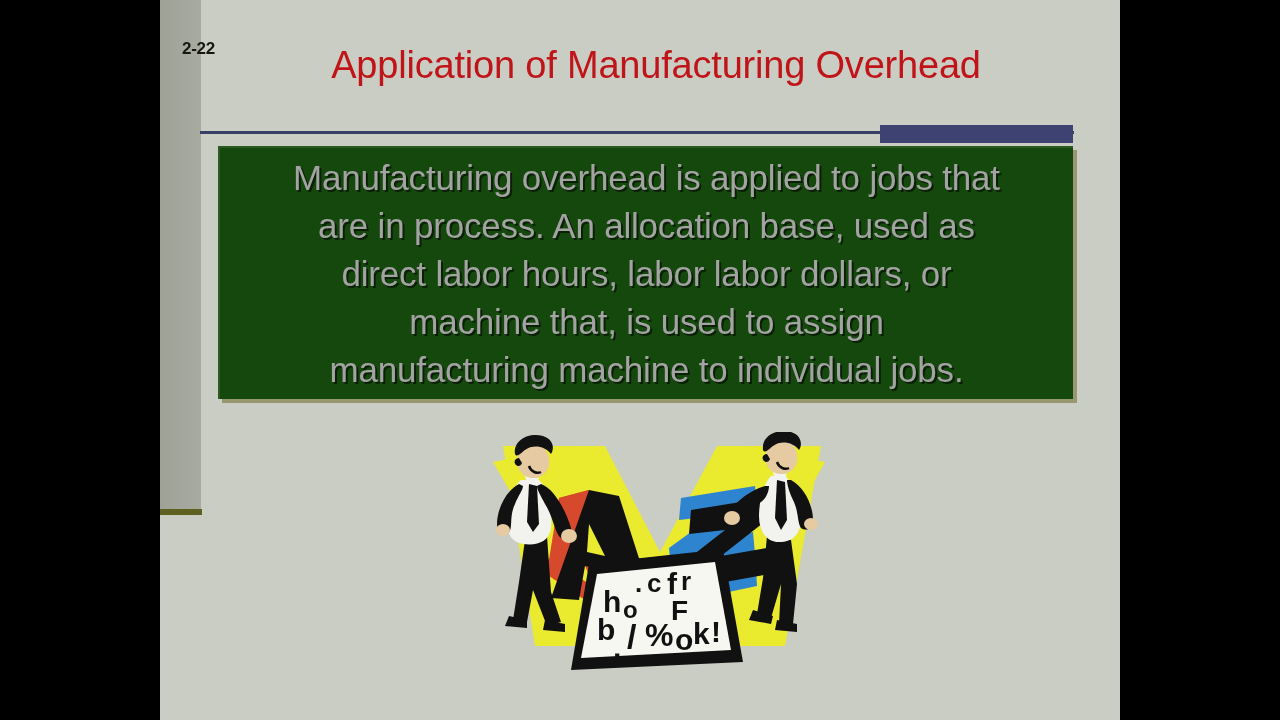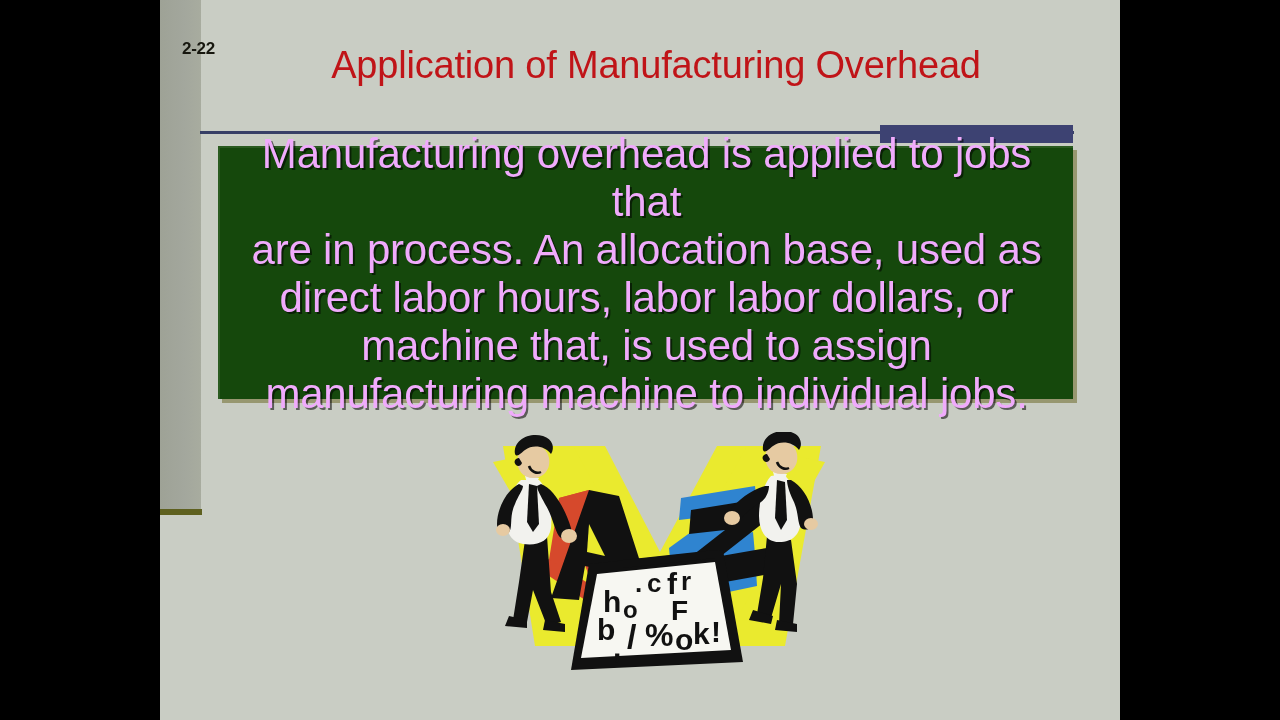--- a/index.html
+++ b/index.html
@@ -119,23 +119,23 @@
     border-top: 2px solid #2a5b20;
     border-left: 2px solid #2a5b20;
     box-sizing: border-box;
     display: flex;
     align-items: center;
     justify-content: center;
   }
   #content-text {
     width: 820px;
     text-align: center;
-    font-size: 42px;
+    font-size: 35px;
     line-height: 48px;
-    color: #f0abfc;
+    color: #a3a3a3;
     font-family: "Liberation Sans", sans-serif;
     text-shadow: 2px 2px 0px rgba(0,0,0,0.55);
     letter-spacing: -0.2px;
   }
 
   
   #clipart {
     position: absolute;
     left: 325px;
     top: 432px;

